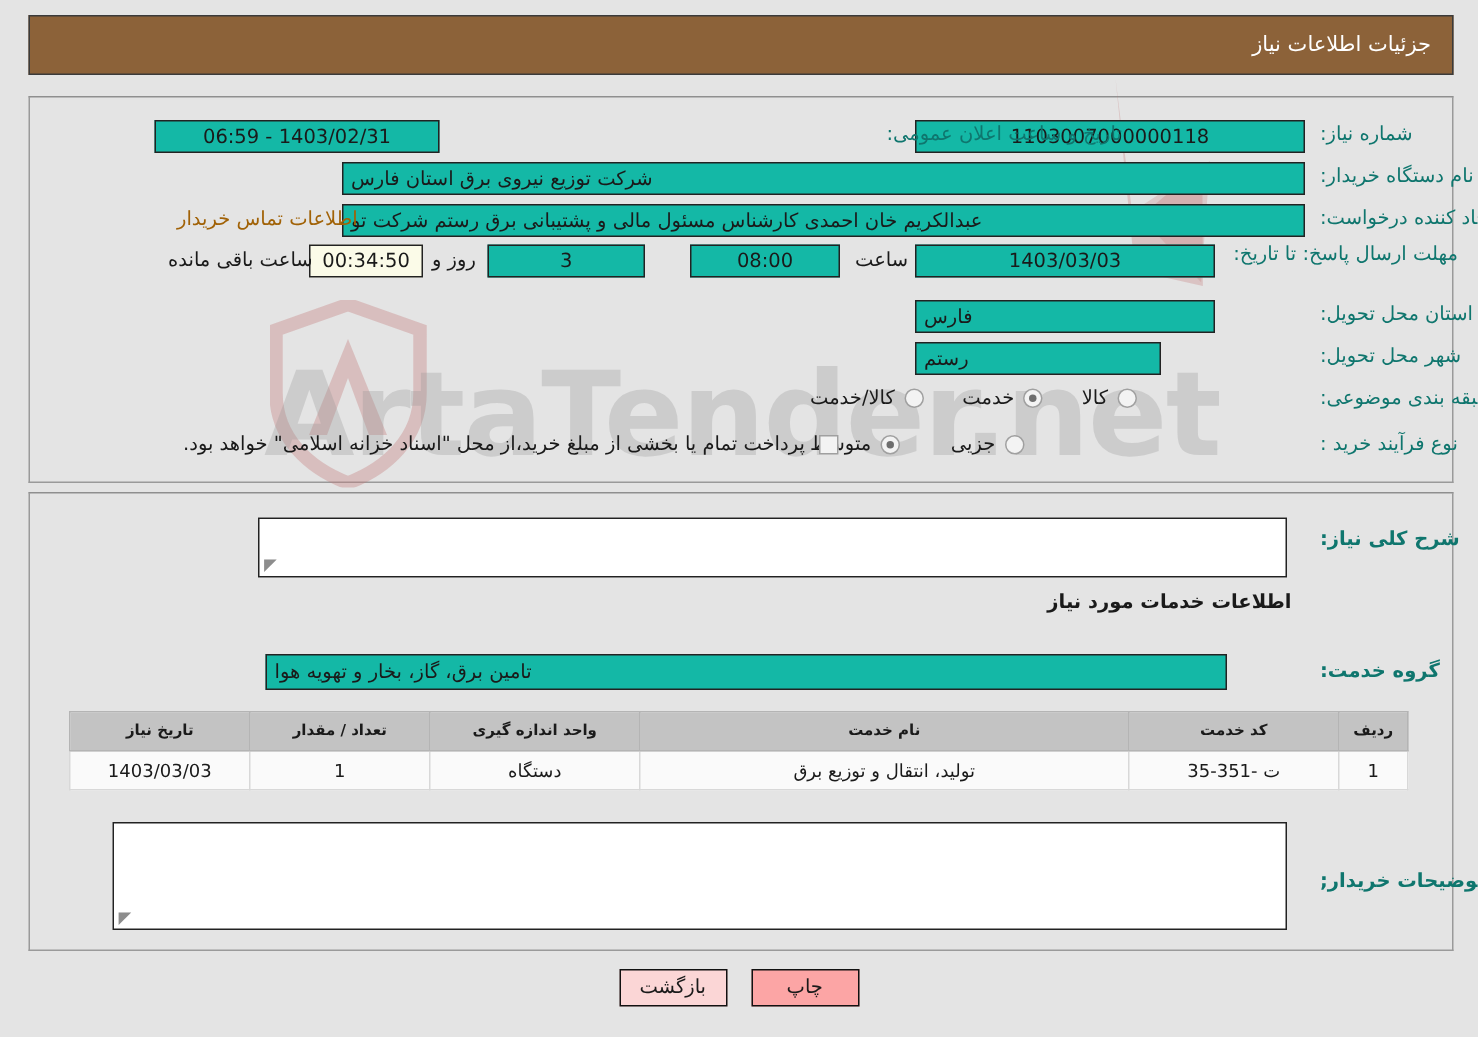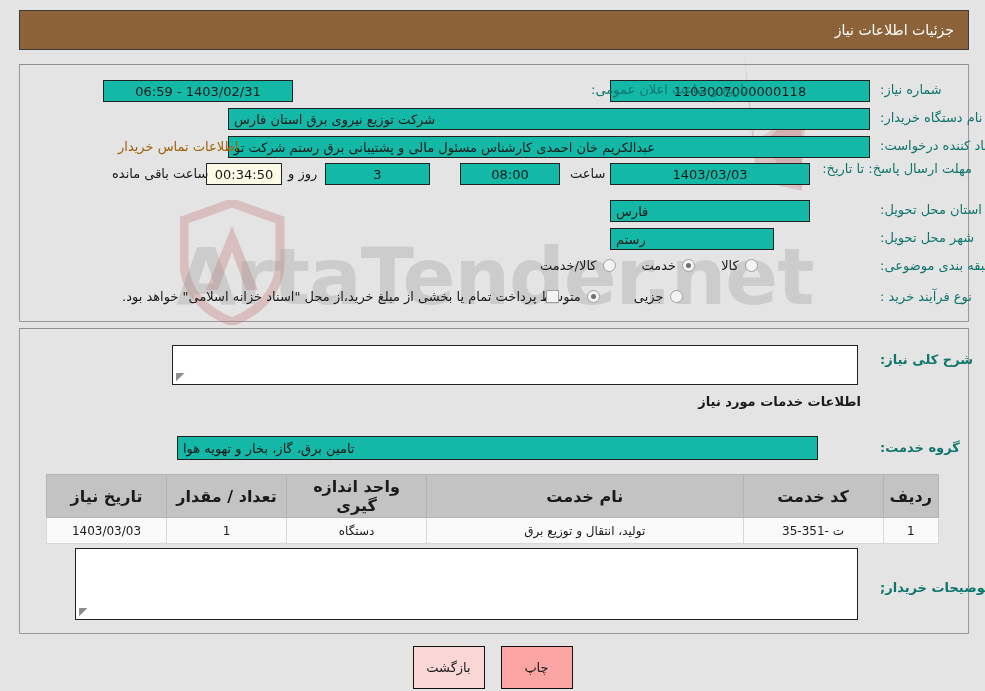--- a/index.html
+++ b/index.html
@@ -190,21 +190,21 @@
     background: #fff;
   }
   table.grid th {
     background: #c3c3c3;
     border: 1px solid #b4b4b4;
     color: #1a1a1a;
     font-weight: bold;
     height: 26px;
     padding: 2px 6px;
     text-align: center;
-    font-size: 16px;
+    font-size: 10px;
   }
   table.grid td {
     background: #fafafa;
     border: 1px solid #d8d8d8;
     height: 26px;
     padding: 2px 6px;
     text-align: center;
     color: #1a1a1a;
     font-size: 12px;
   }
@@ -216,21 +216,21 @@
     left: 0; top: 646px;
     width: 985px;
     display: flex;
     justify-content: center;
     gap: 16px;
     z-index: 4;
     direction: ltr;
   }
   .btn {
     border: 1px solid #111;
-    height: 43px;
+    height: 25px;
     min-width: 72px;
     font-size: 13px;
     display: flex; align-items: center; justify-content: center;
     cursor: pointer;
     color: #1a1a1a;
     padding: 0 10px;
   }
   .btn-print { background: #fca5a5; }
   .btn-back  { background: #fbd6d6; }
 </style>

